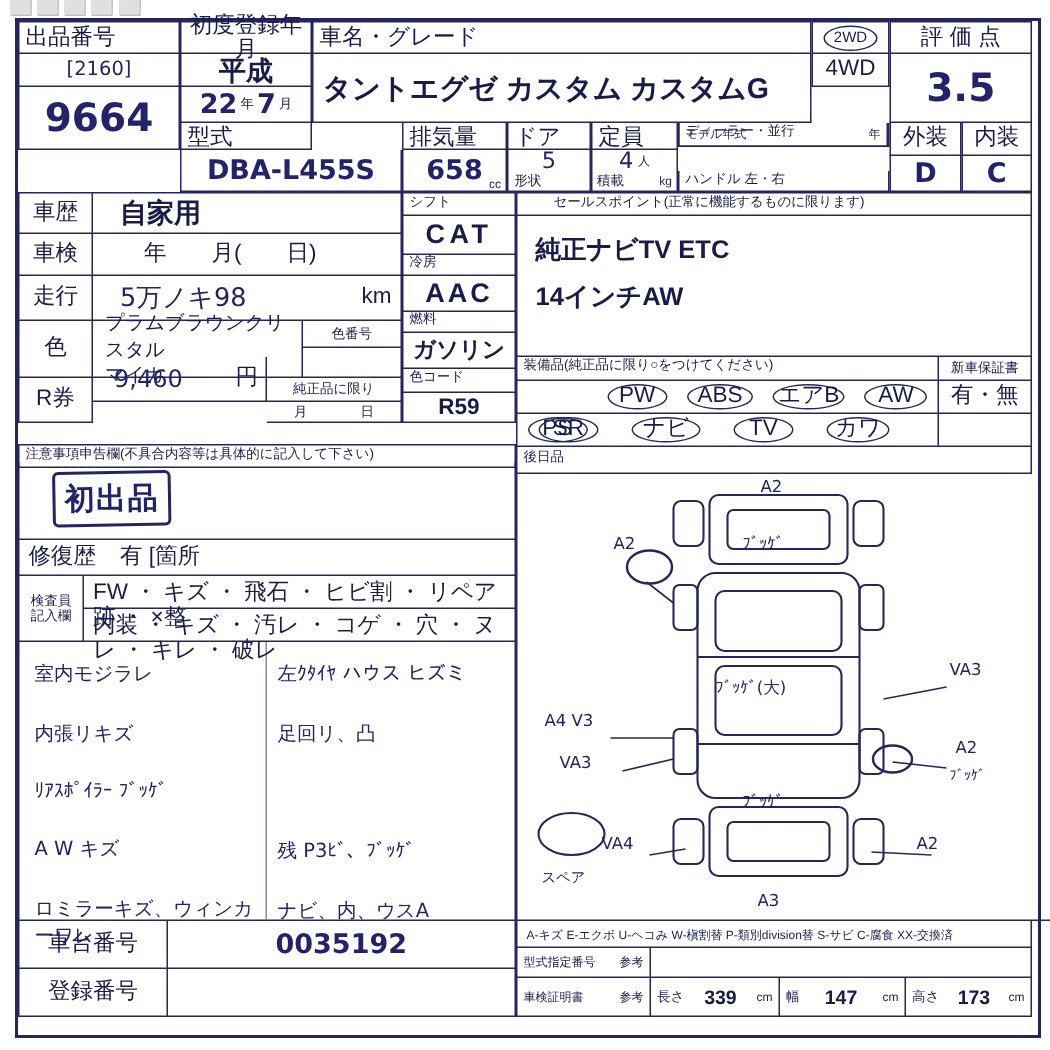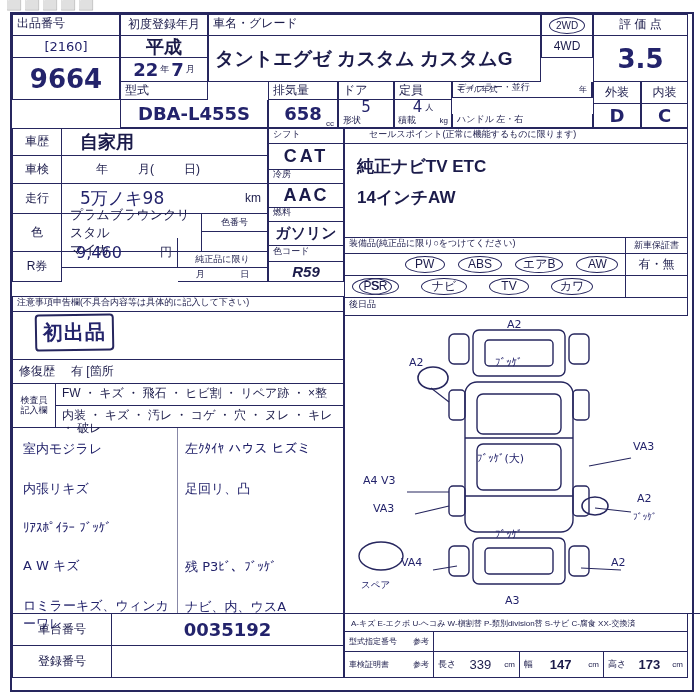--- a/index.html
+++ b/index.html
@@ -2,21 +2,21 @@
 <html><head>
 <meta charset="utf-8">
 <style>
   html,body{margin:0;padding:0;background:#fff;}
   body{width:700px;height:700px;font-family:"Liberation Sans",sans-serif;color:#1b1b4a;}
   .sheet{position:relative;width:700px;height:700px;overflow:hidden;}
   .topbar{position:absolute;left:0;top:0;width:700px;height:12px;background:#fff;}
   .topbar .glyph{position:absolute;left:6px;top:-4px;font-size:13px;color:#2a2a5a;letter-spacing:2px;}
   .frame{position:absolute;left:10px;top:12px;width:680px;height:676px;border:2px solid #26265e;}
   .box{position:absolute;box-sizing:border-box;border:1px solid #26265e;}
-  .lbl{font-size:12px;line-height:1.1;}
+  .lbl{font-size:15px;line-height:1.1;}
   .lbl-s{font-size:9px;line-height:1.1;}
   .cen{display:flex;align-items:center;justify-content:center;text-align:center;}
   .left{display:flex;align-items:center;}
   .hand{font-family:"DejaVu Sans",sans-serif;color:#23236b;}
   .big{font-size:26px;font-weight:bold;}
   .med{font-size:18px;font-weight:bold;}
   .sm{font-size:13px;}
   .tiny{font-size:8px;}
   .pad4{padding:2px 4px;}
   .ell{border:1.5px solid #26265e;border-radius:50%;display:inline-flex;align-items:center;justify-content:center;}
@@ -259,21 +259,21 @@
     <div class="lbl-s" style="padding:0 4px;">燃料</div>
   </div>
   <div class="box" style="left:268px;top:222px;width:76px;height:24px;border-top:none;">
     <div class="cen" style="height:100%">
         <span class="sm" style="font-size:15px;font-weight:bold;">ガソリン</span>
       </div>
   </div>
   <div class="box" style="left:268px;top:246px;width:76px;height:16px;border-top:none;">
     <div class="lbl-s" style="padding:1px 4px;">色コード</div>
   </div>
-  <div class="box" style="left:268px;top:262px;width:76px;height:20px;border-top:none;font-style:italic;">
+  <div class="box" style="left:268px;top:262px;width:76px;height:20px;border-top:none;">
     <div class="cen" style="height:100%">
         <span class="sm" style="font-size:15px;font-weight:bold;">R59</span>
       </div>
   </div>
 
   <div class="box" style="left:344px;top:128px;width:344px;height:16px;">
     <div class="lbl-s" style="padding:1px 4px;margin-left:20px;">セールスポイント(正常に機能するものに限ります)</div>
   </div>
   <div class="box" style="left:344px;top:144px;width:344px;height:94px;border-top:none;">
     <div style="padding:8px 0 0 12px;">
@@ -450,21 +450,21 @@
 
   <div class="box" style="left:344px;top:652px;width:90px;height:26px;border-top:none;">
     <div style="height:100%;display:flex;align-items:center;justify-content:space-between;padding:0 4px;">
       <span class="tiny">車検証明書</span>
       <span class="tiny">参考</span>
     </div>
   </div>
   <div class="box" style="left:434px;top:652px;width:86px;height:26px;border-top:none;border-left:none;">
     <div style="height:100%;display:flex;align-items:center;justify-content:space-between;padding:0 4px;">
       <span class="lbl-s">長さ</span>
-      <span class="sm" style="font-weight:normal;text-align:center;">339</span>
+      <span class="sm" style="font-weight:bold;text-align:center;">339</span>
       <span class="tiny">cm</span>
     </div>
   </div>
   <div class="box" style="left:520px;top:652px;width:84px;height:26px;border-top:none;border-left:none;">
     <div style="height:100%;display:flex;align-items:center;justify-content:space-between;padding:0 4px;">
       <span class="lbl-s">幅</span>
       <span class="sm" style="font-weight:bold;">147</span>
       <span class="tiny">cm</span>
     </div>
   </div>

